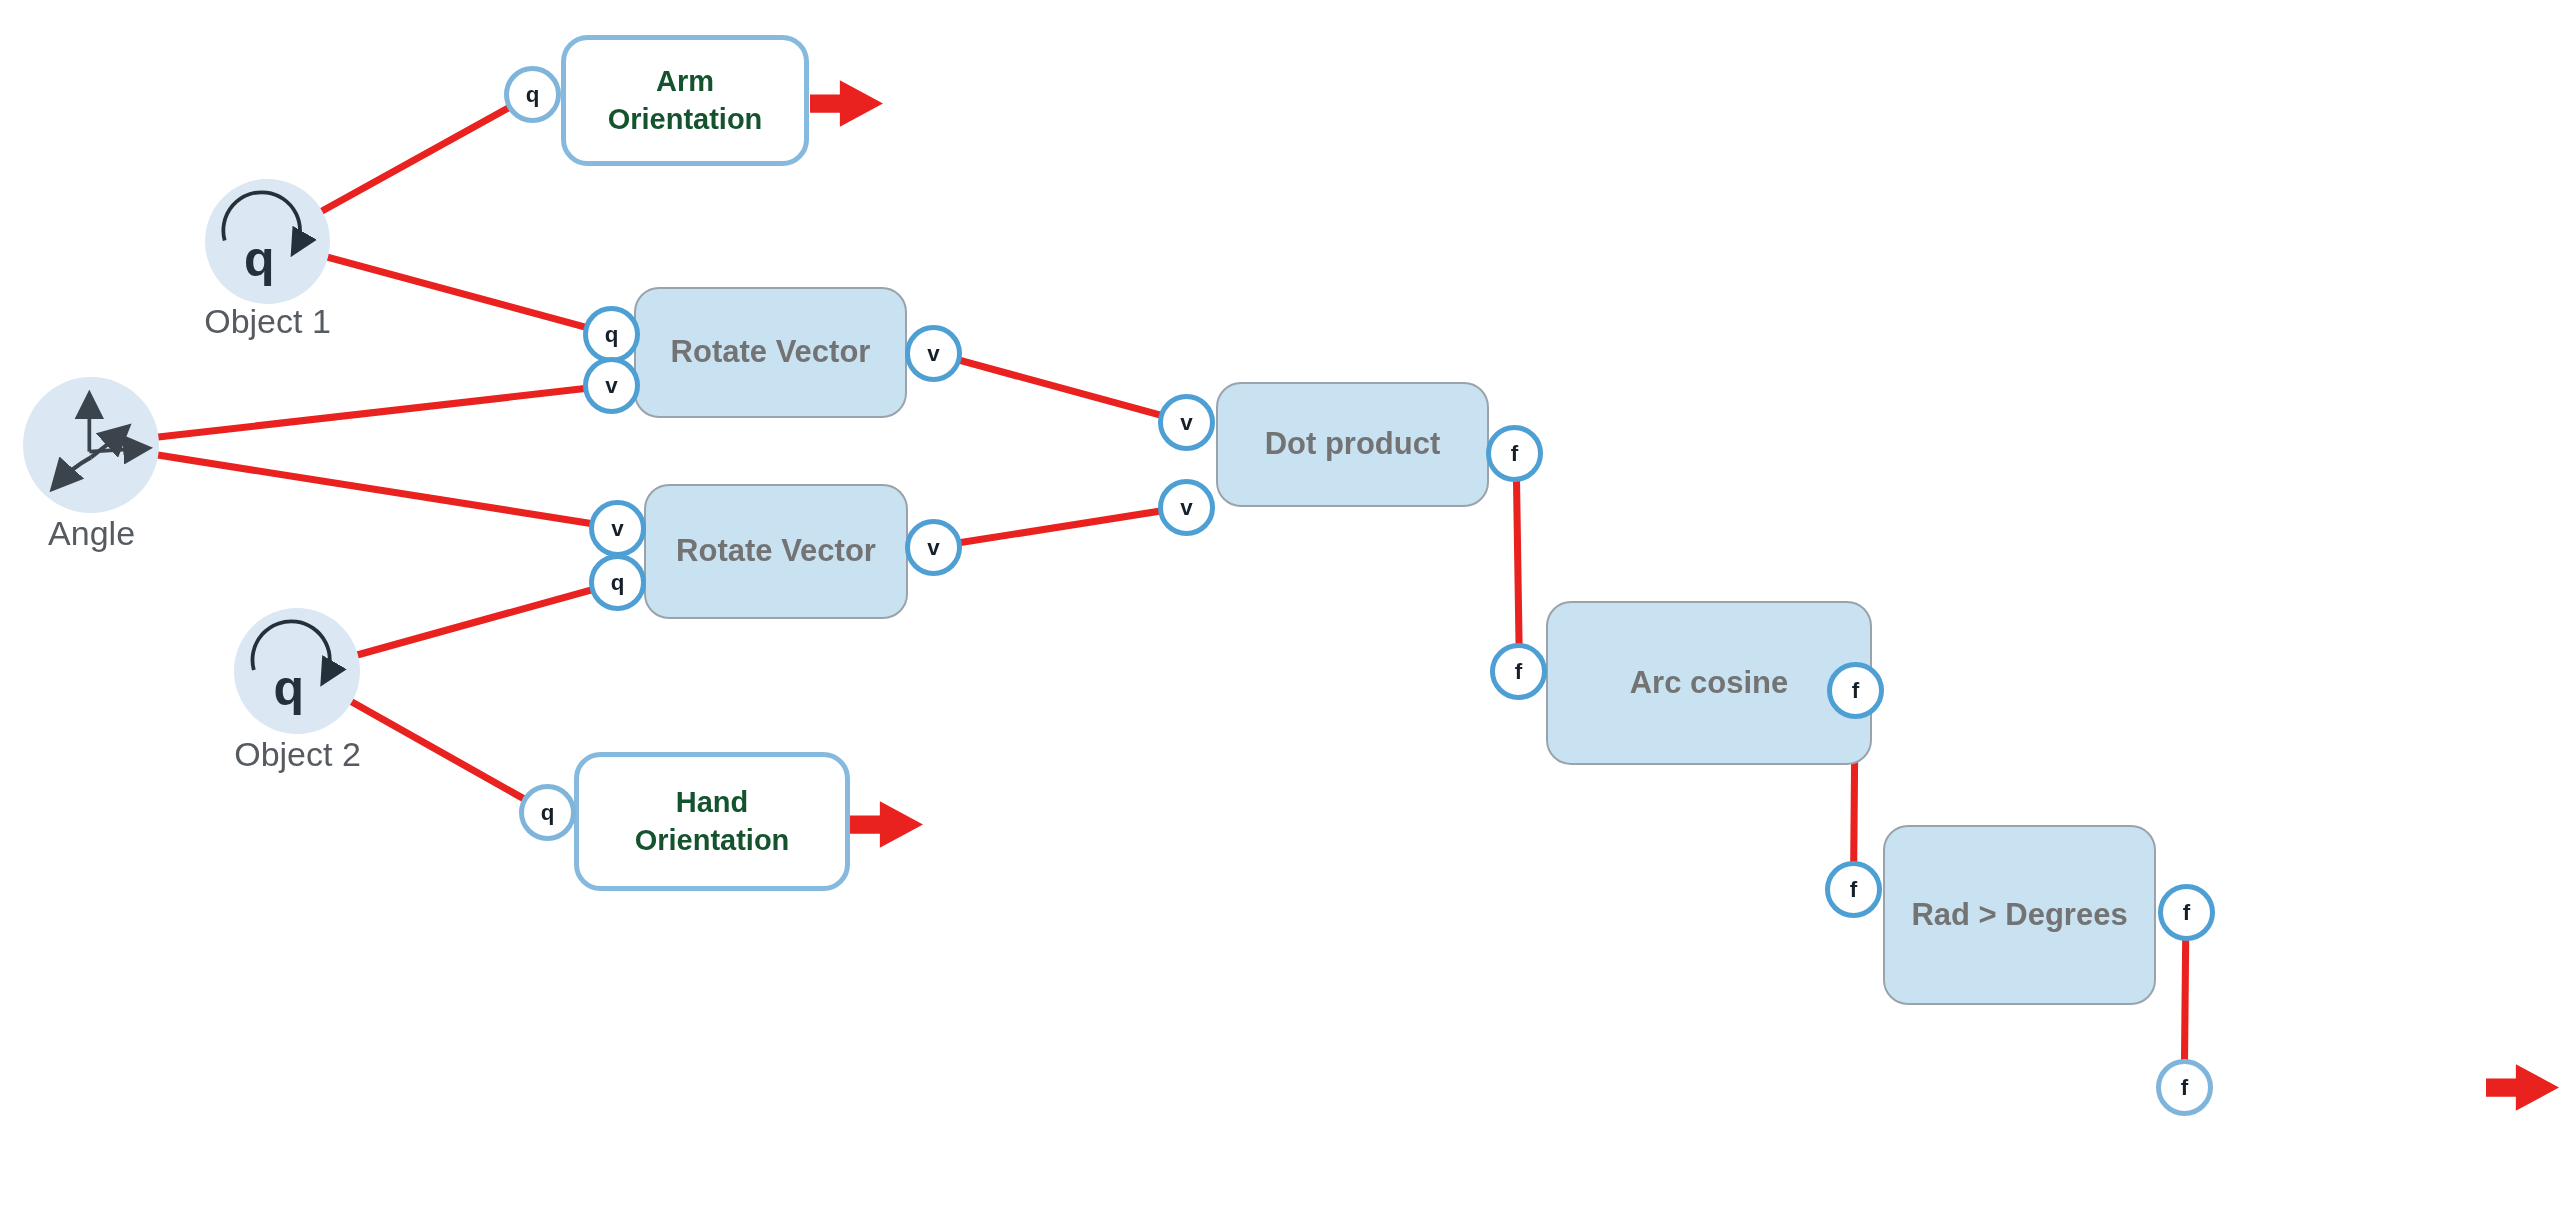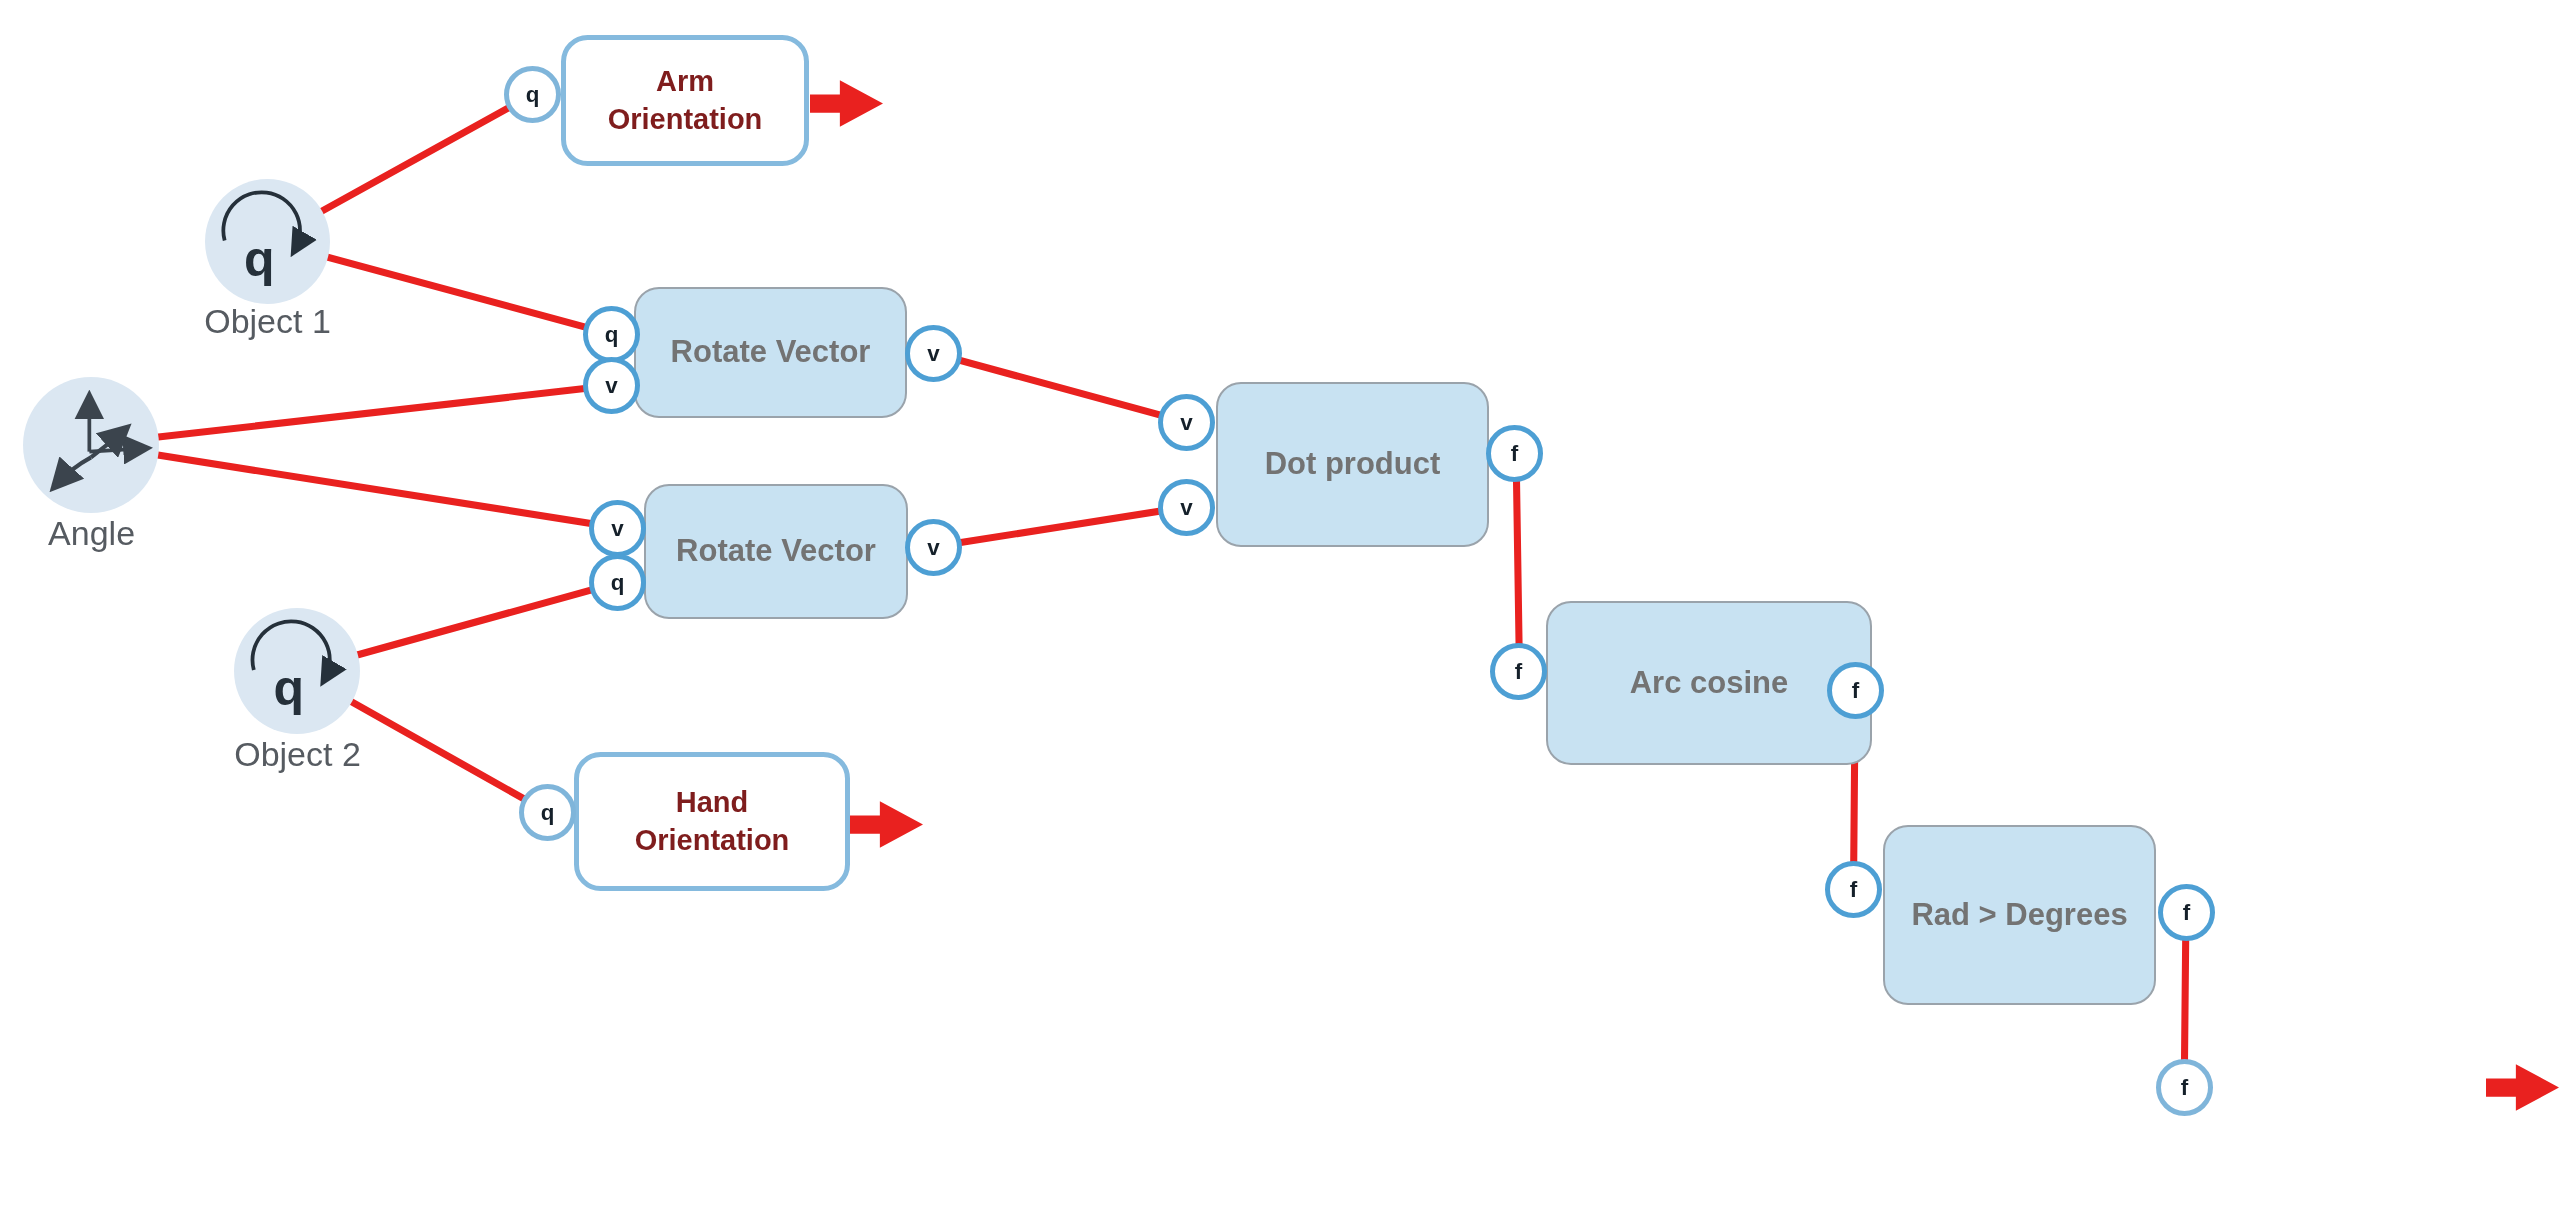--- a/index.html
+++ b/index.html
@@ -29,21 +29,21 @@
   
   .io-box{
     position:absolute;z-index:2;
     background:#ffffff;
     border:5.8px solid #85bade;
     border-radius:26.6px;
     display:flex;align-items:center;justify-content:center;
     box-sizing:border-box;
   }
   .io-box .box-label{
-    color:#7f1d1d;font-weight:bold;font-size:29px;text-align:center;line-height:1.3;
+    color:#14532d;font-weight:bold;font-size:29px;text-align:center;line-height:1.3;
   }
 
   
   .port{
     position:absolute;z-index:3;
     width:57px;height:57px;border-radius:50%;
     background:#ffffff;
     border:5.8px solid #4d9fd4;
     box-sizing:border-box;
     display:flex;align-items:center;justify-content:center;
@@ -131,21 +131,21 @@
   </div>
 
   <div class="op-box" style="left:634px;top:287px;width:273px;height:131px;">
     <div class="box-label">Rotate Vector</div>
   </div>
 
   <div class="op-box" style="left:644px;top:484px;width:264px;height:135px;">
     <div class="box-label">Rotate Vector</div>
   </div>
 
-  <div class="op-box" style="left:1216px;top:382px;width:273px;height:165px;">
+  <div class="op-box" style="left:1216px;top:382px;width:273px;height:125px;">
     <div class="box-label">Dot product</div>
   </div>
 
   <div class="op-box" style="left:1546px;top:601px;width:326px;height:164px;">
     <div class="box-label">Arc cosine</div>
   </div>
 
   <div class="op-box" style="left:1883px;top:825px;width:273px;height:180px;">
     <div class="box-label">Rad &gt; Degrees</div>
   </div>

